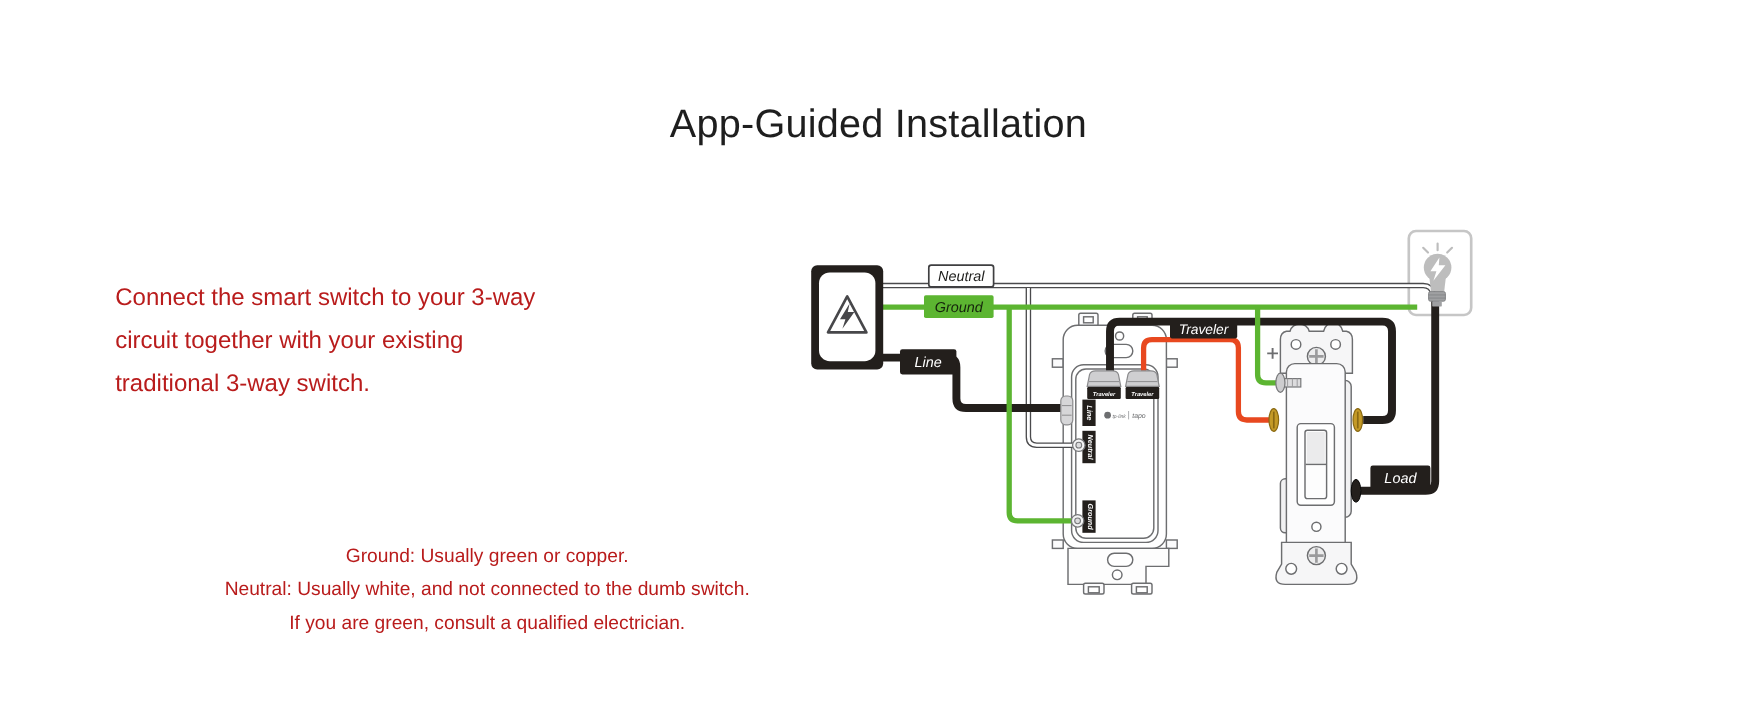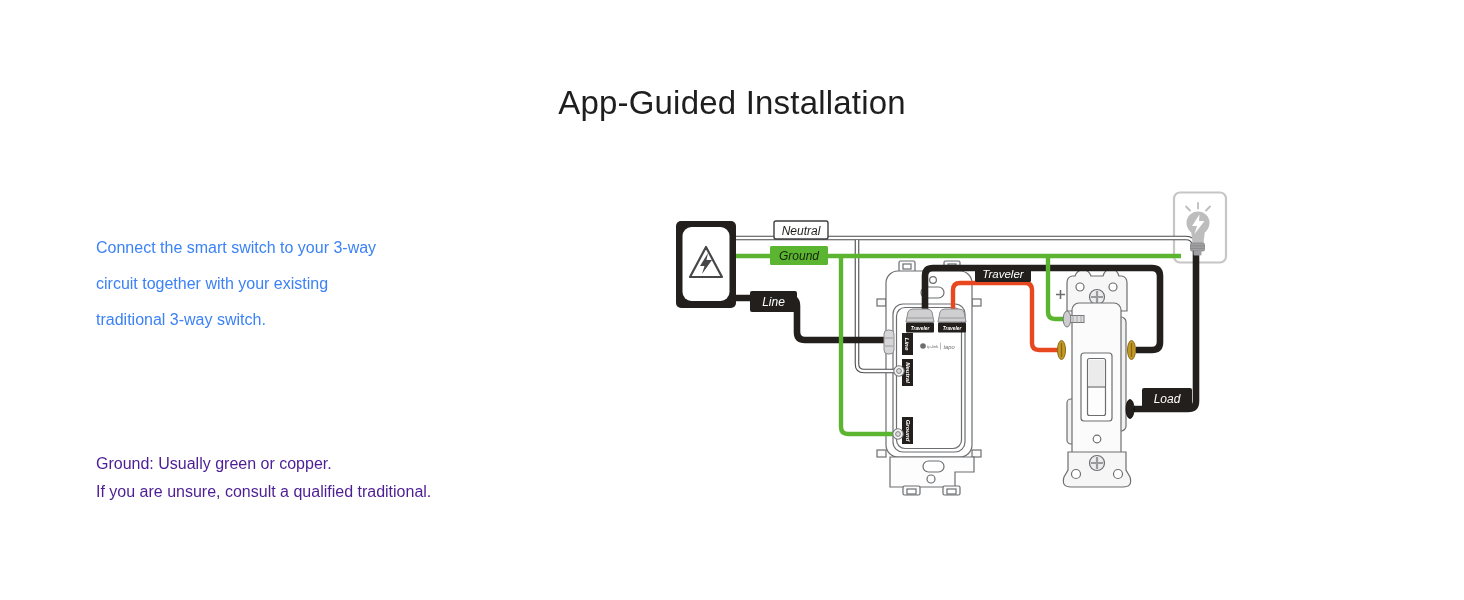--- a/index.html
+++ b/index.html
@@ -6,40 +6,41 @@
   .page{
     position:relative;width:1464px;height:600px;background:#ffffff;overflow:hidden;
     font-family:"Liberation Sans", sans-serif;
   }
   .title{
     position:absolute;top:84px;left:0;right:0;text-align:center;
     font-size:33px;font-weight:400;color:#1e1e1e;letter-spacing:0.2px;
   }
   .intro{
     position:absolute;left:96px;top:230px;width:500px;
-    font-size:16px;line-height:36px;color:#3b82f6;white-space:pre-line;
+    font-size:20px;line-height:36px;color:#b91c1c;white-space:pre-line;
   }
   .notes{
     position:absolute;left:96px;top:450px;width:620px;
-    font-size:16px;line-height:28px;color:#4c1d95;
+    font-size:16px;line-height:28px;color:#b91c1c;text-align:center;
   }
   .diagram{position:absolute;left:660px;top:180px;width:580px;height:320px;font-style:italic;}
   svg text{font-family:"Liberation Sans", sans-serif;}
 </style>
 </head>
 <body>
 <div class="page">
 
 <div class="title">App-Guided Installation</div>
 <div class="intro">Connect the smart switch to your 3-way
 circuit together with your existing
 traditional 3-way switch.</div>
 <div class="notes">
   <div>Ground: Usually green or copper.</div>
-  <div>If you are unsure, consult a qualified traditional.</div>
+  <div>Neutral: Usually white, and not connected to the dumb switch.</div>
+  <div>If you are green, consult a qualified electrician.</div>
 </div>
 
 <div class="diagram">
 <svg width="580" height="320" viewBox="660 180 580 320" xmlns="http://www.w3.org/2000/svg">
 
   <rect x="1174" y="192.5" width="52" height="70" rx="6" fill="#ffffff" stroke-width="2.2" stroke="#c6c6c6"></rect>
 
   <g stroke="#6d6e70" stroke-width="1.2" fill="#ffffff">
 
     <rect x="899" y="261" width="16" height="11" rx="1.5" fill="#fbfbfc"></rect>

